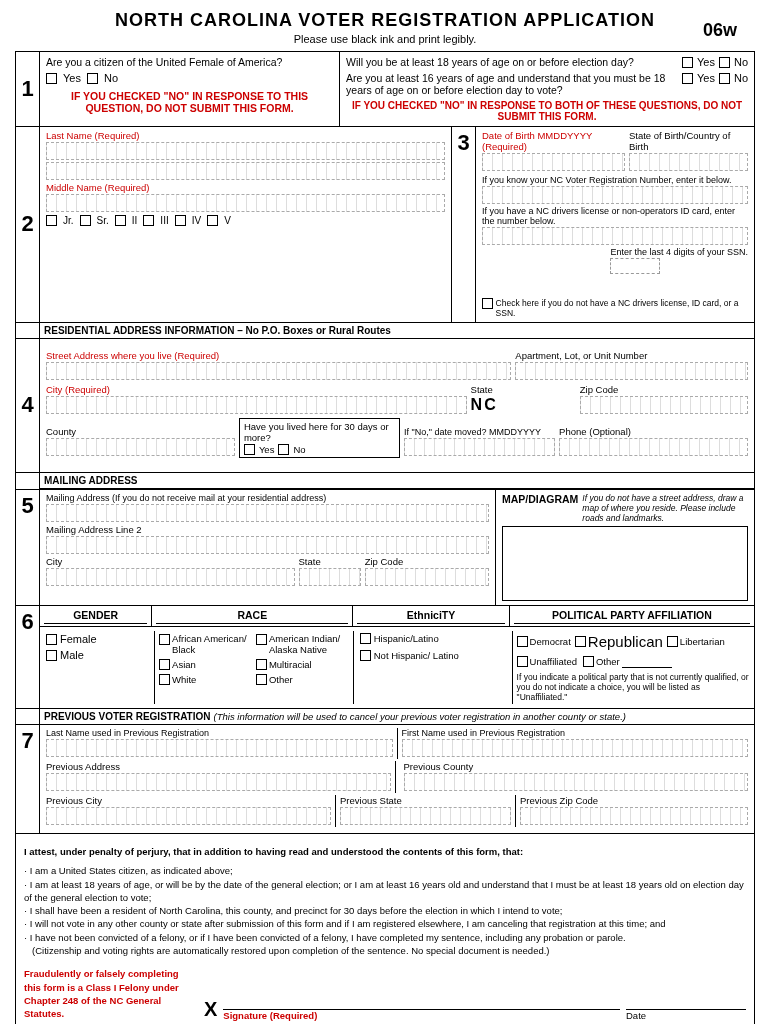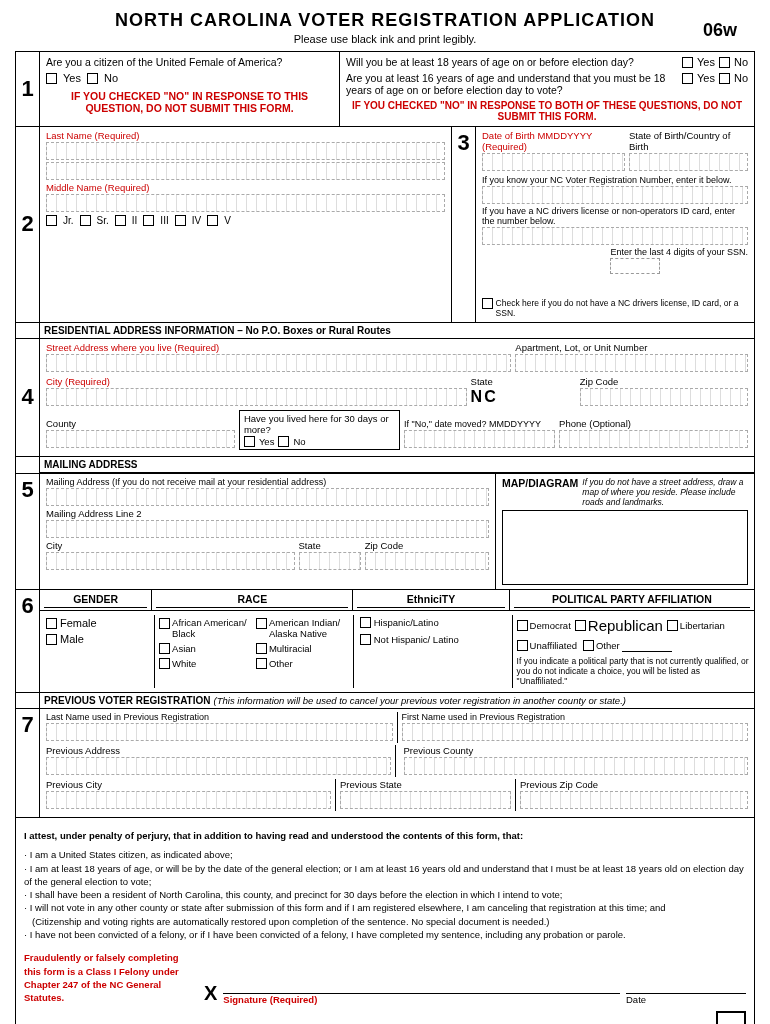--- a/index.html
+++ b/index.html
@@ -196,21 +196,21 @@
 
 <div style="border:1.5px solid #000;border-top:none;display:flex;margin-bottom:-1px;">
   <div style="width:24px;min-width:24px;border-right:1.5px solid #000;"></div>
   <div style="flex:1;padding:2px 4px;">
     <span style="font-weight:bold;font-size:10px;">RESIDENTIAL ADDRESS INFORMATION – No P.O. Boxes or Rural Routes</span>
   </div>
 </div>
 
 <div style="border:1.5px solid #000;border-top:none;display:flex;margin-bottom:-1px;">
   <div style="width:24px;min-width:24px;border-right:1.5px solid #000;display:flex;align-items:center;justify-content:center;font-size:22px;font-weight:bold;">4</div>
-  <div style="flex:1;padding:4px 6px;">
+  <div style="flex:1;padding:12px 6px;">
 
     <div style="display:flex;gap:4px;margin-bottom:2px;">
       <div style="flex:2;">
         <div class="field-label">Street Address where you live (Required)</div>
         <div class="grid-bg"></div>
       </div>
       <div style="flex:1;">
         <div class="field-label-black">Apartment, Lot, or Unit Number</div>
         <div class="grid-bg"></div>
       </div>
@@ -460,27 +460,27 @@
 
 <div style="border:1.5px solid #000;border-top:none;padding:6px 8px;">
   <div class="attestation" style="margin-bottom:3px;">
     <b>I attest, under penalty of perjury, that in addition to having read and understood the contents of this form, that:</b>
   </div>
   <div class="attestation">
     <div>· I am a United States citizen, as indicated above;</div>
     <div>· I am at least 18 years of age, or will be by the date of the general election; or I am at least 16 years old and understand that I must be at least 18 years old on election day of the general election to vote;</div>
     <div>· I shall have been a resident of North Carolina, this county, and precinct for 30 days before the election in which I intend to vote;</div>
     <div>· I will not vote in any other county or state after submission of this form and if I am registered elsewhere, I am canceling that registration at this time;  and</div>
+    <div>· I have not been convicted of a felony, or if I have been convicted of a felony, I have completed my sentence, including any probation or parole.</div>
     <div style="margin-left:8px;">(Citizenship and voting rights are automatically restored upon completion of the sentence. No special document is needed.)</div>
-    <div>· I have not been convicted of a felony, or if I have been convicted of a felony, I have completed my sentence, including any probation or parole.</div>
   </div>
 
   <div style="display:flex;gap:20px;margin-top:10px;align-items:flex-end;">
     <div style="flex:0 0 160px;">
-      <div class="red-text" style="font-size:9.5px;line-height:1.4;">Fraudulently or falsely completing this form is a Class I Felony under Chapter 247 of the NC General Statutes.</div>
+      <div class="red-text" style="font-size:9.5px;line-height:1.4;">Fraudulently or falsely completing this form is a Class I Felony under Chapter 248 of the NC General Statutes.</div>
     </div>
     <div style="flex:1;">
       <div style="display:flex;align-items:flex-end;gap:6px;">
         <div>
           <span style="font-size:20px;font-weight:bold;">X</span>
         </div>
         <div style="flex:1;">
           <div style="border-bottom:1px solid #000;min-height:24px;"></div>
           <div style="font-size:9.5px;color:#cc0000;font-weight:bold;">Signature (Required)</div>
         </div>

